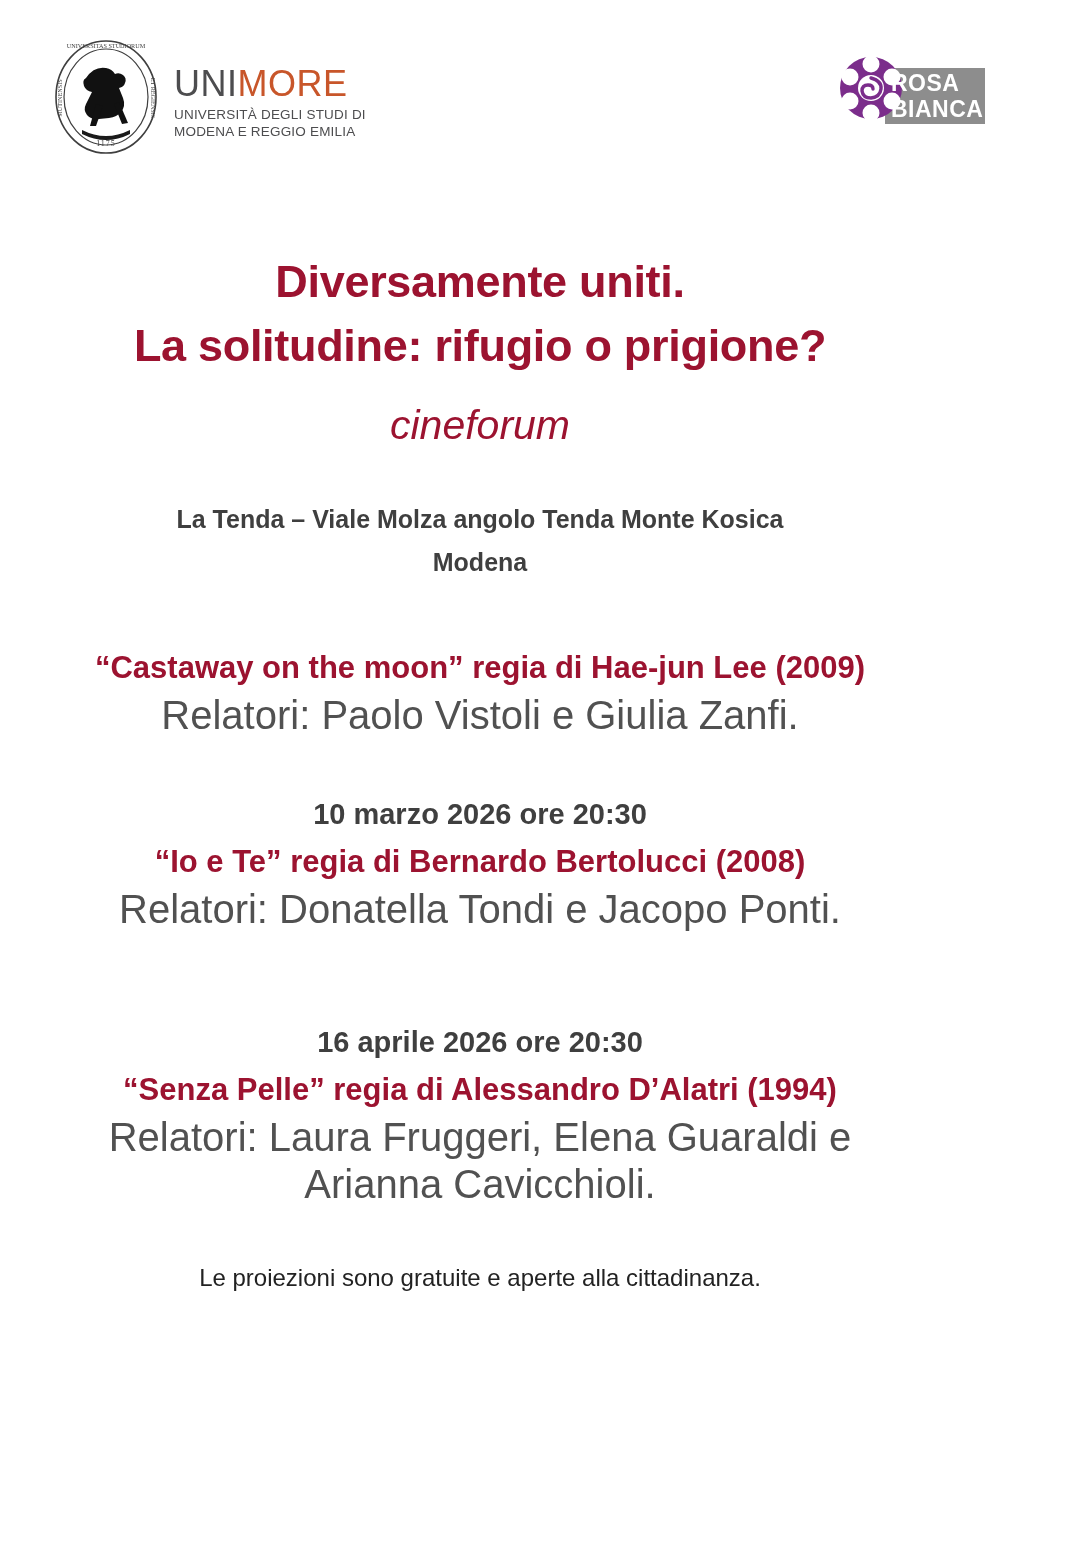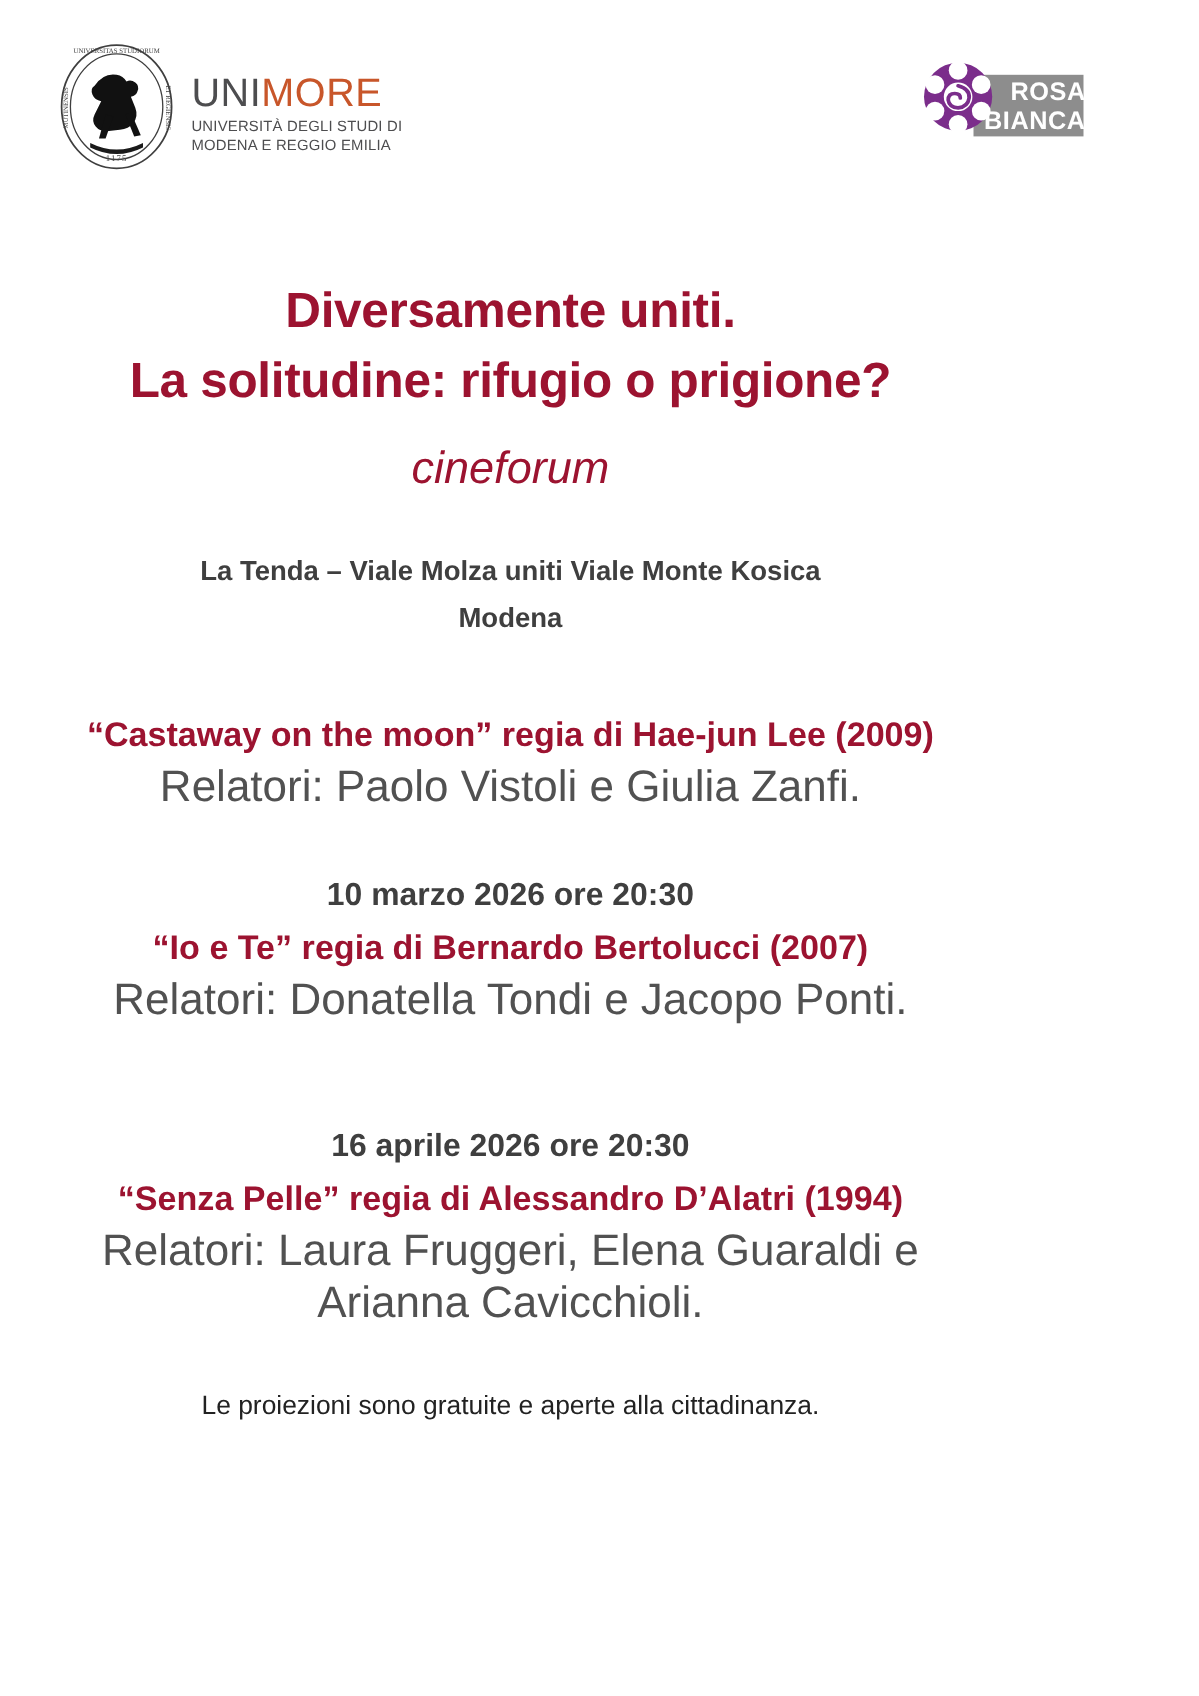--- a/index.html
+++ b/index.html
@@ -62,21 +62,20 @@
     margin-top: 5px;
     letter-spacing: 0.2px;
   }
 
   .rosabianca-logo {
     position: absolute;
     right: 105px;
     top: 52px;
     width: 150px;
     height: 88px;
-    text-align: right;
   }
   .rb-mark {
     position: absolute;
     left: 0;
     top: 0;
     width: 72px;
     height: 72px;
   }
   .rb-band {
     position: absolute;
@@ -98,20 +97,21 @@
     letter-spacing: 0.5px;
   }
 
   
   .content {
     position: absolute;
     top: 0;
     left: 0;
     width: 928px;
     text-align: center;
+    padding-left: 16px;
   }
   .title-block {
     margin-top: 250px;
   }
   .title-line {
     color: #9c1330;
     font-weight: bold;
     font-size: 45px;
     line-height: 64px;
     letter-spacing: -0.3px;
@@ -220,34 +220,34 @@
 
   <div class="content">
 
     <div class="title-block">
       <div class="title-line">Diversamente uniti.</div>
       <div class="title-line">La solitudine: rifugio o prigione?</div>
       <div class="subtitle">cineforum</div>
     </div>
 
     <div class="venue">
-      <div>La Tenda –  Viale Molza uniti Viale Monte Kosica</div>
+      <div>La Tenda –  Viale Molza angolo Tenda Monte Kosica</div>
       <div>Modena</div>
     </div>
 
     <div class="events">
 
       <div class="event">
         <div class="event-film">“Castaway on the moon” regia di  Hae-jun Lee (2009)</div>
         <div class="event-speakers">Relatori: Paolo Vistoli e Giulia Zanfi.</div>
       </div>
 
       <div class="event gap-extra">
         <div class="event-date">10 marzo 2026 ore 20:30</div>
-        <div class="event-film">“Io e Te” regia di Bernardo Bertolucci (2007)</div>
+        <div class="event-film">“Io e Te” regia di Bernardo Bertolucci (2008)</div>
         <div class="event-speakers">Relatori: Donatella Tondi e Jacopo Ponti.</div>
       </div>
 
       <div class="event">
         <div class="event-date">16 aprile 2026 ore 20:30</div>
         <div class="event-film">“Senza Pelle” regia di Alessandro D’Alatri (1994)</div>
         <div class="event-speakers">Relatori: Laura Fruggeri, Elena Guaraldi e Arianna Cavicchioli.</div>
       </div>
 
     </div>

